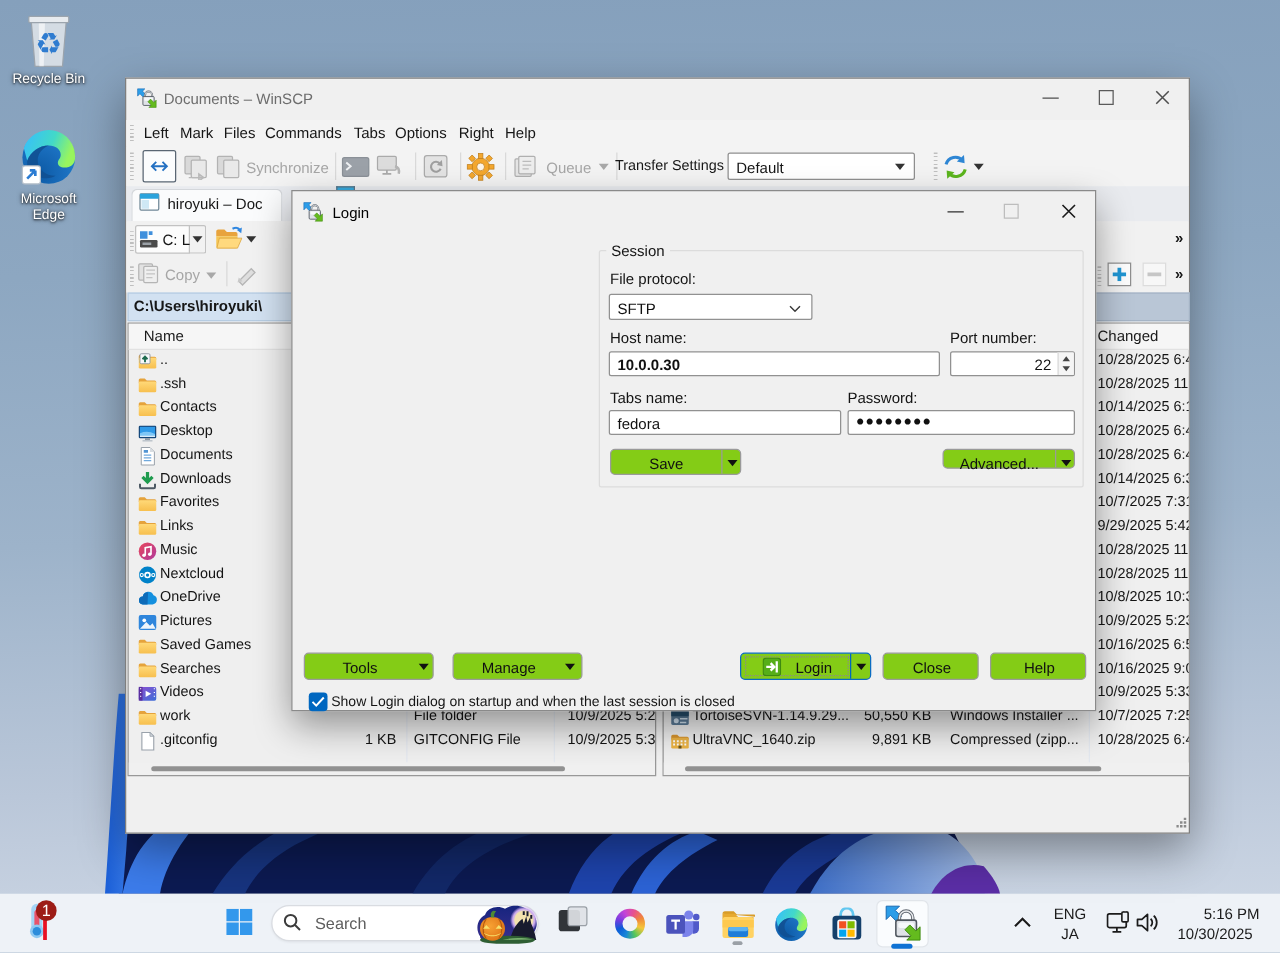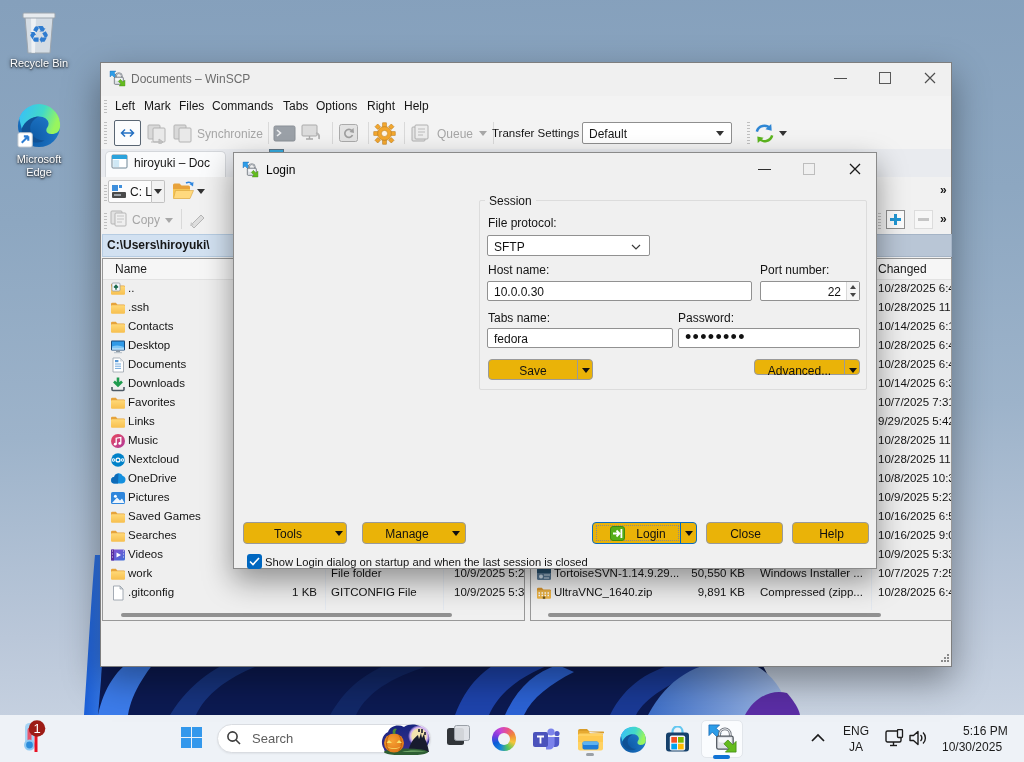--- a/index.html
+++ b/index.html
@@ -32,21 +32,21 @@
 .colsep{position:absolute;top:0;bottom:10px;width:1px;background:#e3e8ef;}
 .sbar{position:absolute;left:0;bottom:0;width:100%;height:10px;background:#f0f0f0;}
 .thumb{position:absolute;height:4px;background:#919191;border-radius:2px;top:3px;}
 #statusrow{position:absolute;left:0;top:560px;width:100%;height:24px;background:#f2f2f2;border-top:1px solid #b5b5b5;border-bottom:1px solid #d9d9d9;font-size:12px;color:#1a1a1a;}
 #statusrow span{position:absolute;top:5px;}
 
 #dlg{position:absolute;left:205px;top:152px;width:644px;height:417px;background:#f0f0f0;border:1px solid #8a8a8a;box-shadow:0 12px 28px rgba(0,0,0,.4);z-index:50;margin-left:28px;}
 .lbl{position:absolute;font-size:12px;color:#141414;}
 .tfield{position:absolute;background:#fff;border:1px solid #919191;border-radius:2px;font-size:12px;color:#111;}
 .tfield span{position:absolute;left:6px;top:3px;}
-.btn{position:absolute;background:#eab308;border:1px solid #9a9a9a;border-radius:4px;font-size:12px;color:#111;height:22px;}
+.btn{position:absolute;background:#84cc16;border:1px solid #9a9a9a;border-radius:4px;font-size:12px;color:#111;height:22px;}
 .btn .t{position:absolute;top:4px;left:0;text-align:center;}
 .bsep{position:absolute;top:0;bottom:0;width:1px;background:#9a9a9a;}
 
 #taskbar{position:absolute;left:0;top:715px;width:1024px;height:47px;background:#eef2f7;}
 .tbtxt{position:absolute;font-size:12px;color:#1b1b1b;}
 </style></head>
 <body>
 <div id="wall"></div>
 <svg class="abs" style="left:0;top:540px;" width="1024" height="176" viewBox="0 0 1024 176">
 <defs>
@@ -692,21 +692,21 @@
   <div class="abs" style="left:245px;top:47px;width:388px;height:190px;border:1px solid #dcdcdc;border-radius:2px;"></div>
   <span class="lbl" style="left:251px;top:41px;background:#f0f0f0;padding:0 4px;">Session</span>
   <span class="lbl" style="left:254px;top:63px;">File protocol:</span>
   <div class="tfield" style="left:253px;top:82px;width:163px;height:21px;">
       <span style="top:4px;">SFTP</span>
     <svg class="abs" style="right:8px;top:8px;" width="10" height="6" viewBox="0 0 10 6">
         <path d="M1 1 L5 5 L9 1" stroke="#3c3c3c" stroke-width="1.2" fill="none"></path>
       </svg>
   </div>
   <span class="lbl" style="left:254px;top:110px;">Host name:</span>
-  <div class="tfield" style="left:253px;top:128px;width:265px;height:20px;">
+  <div class="tfield" style="left:253px;top:128px;width:265px;height:20px;font-weight:bold;">
       <span>10.0.0.30</span>
     </div>
   <span class="lbl" style="left:526px;top:110px;">Port number:</span>
   <div class="tfield" style="left:526px;top:128px;width:100px;height:20px;">
       <span style="left:auto;right:18px;">22</span>
     <div class="abs" style="right:0;top:0;width:13px;height:18px;background:#f5f5f5;border-left:1px solid #d9d9d9;">
       <div class="dar" style="left:2.5px;top:3px;border-left-width:3.5px;border-right-width:3.5px;border-top:none;border-bottom:4px solid #444;"></div>
       <div class="dar" style="left:2.5px;top:11px;border-left-width:3.5px;border-right-width:3.5px;border-top:4px solid #444;"></div>
     </div>
   </div>

